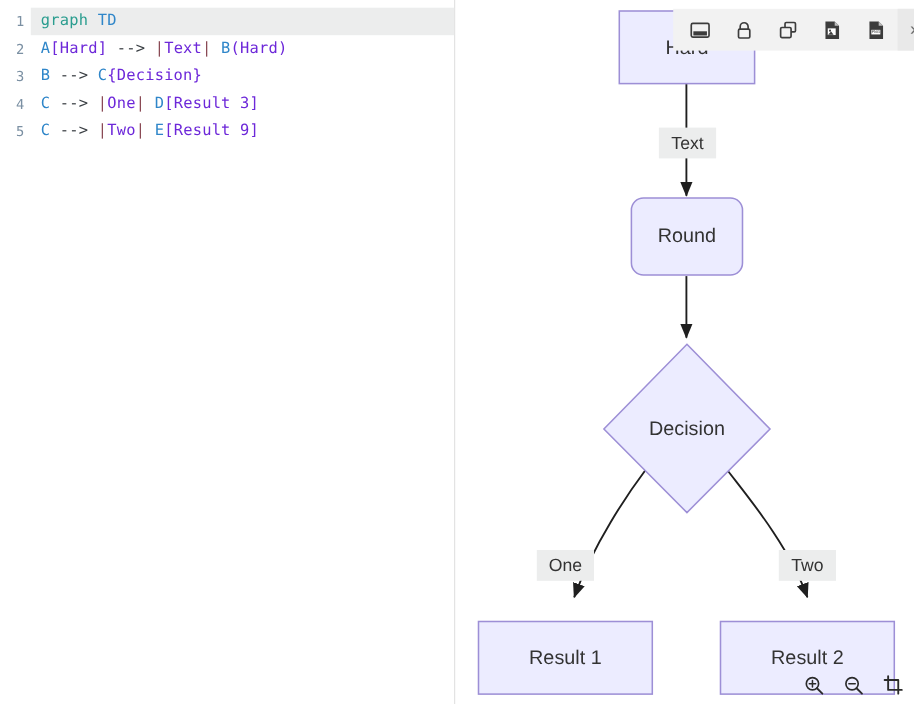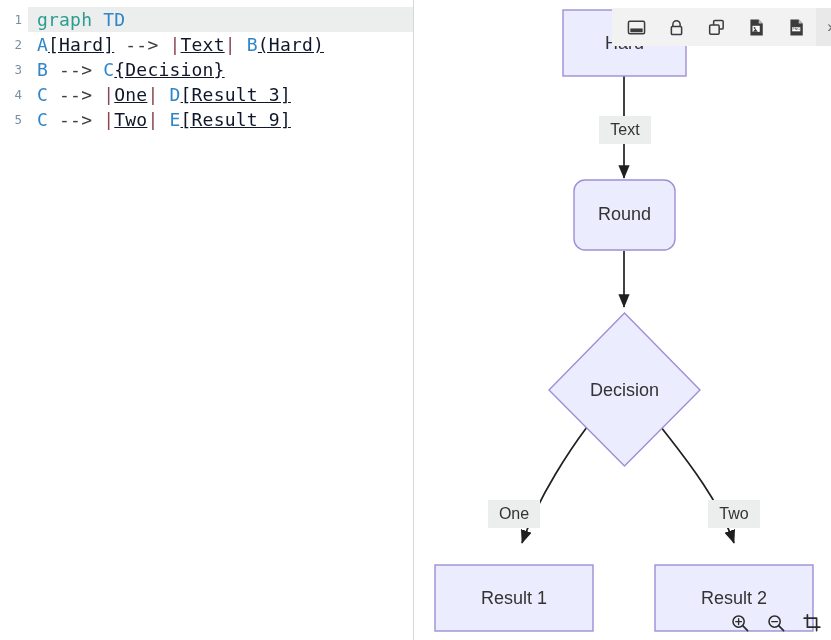--- a/index.html
+++ b/index.html
@@ -60,27 +60,27 @@
     color: #7b90a3;
     user-select: none;
   }
   .code-text-wrap {
     flex: 1;
     height: 25px;
     line-height: 25px;
     padding-left: 9px;
     box-sizing: border-box;
     font-family: "DejaVu Sans Mono", monospace;
-    font-size: 18px;
+    font-size: 14px;
     white-space: pre;
     letter-spacing: 0.2px;
   }
   .tok-kw   { color: #2a9d8f; }
   .tok-id   { color: #2f86c9; }
-  .tok-str  { color: #0f172a; text-decoration: underline; }
+  .tok-str  { color: #6d28d9; }
   .tok-op   { color: #3b4045; }
   .tok-pipe { color: #8a4a55; }
 
   
   #diagram-pane {
     flex: 1;
     height: 640px;
     position: relative;
     background: #ffffff;
     overflow: hidden;

